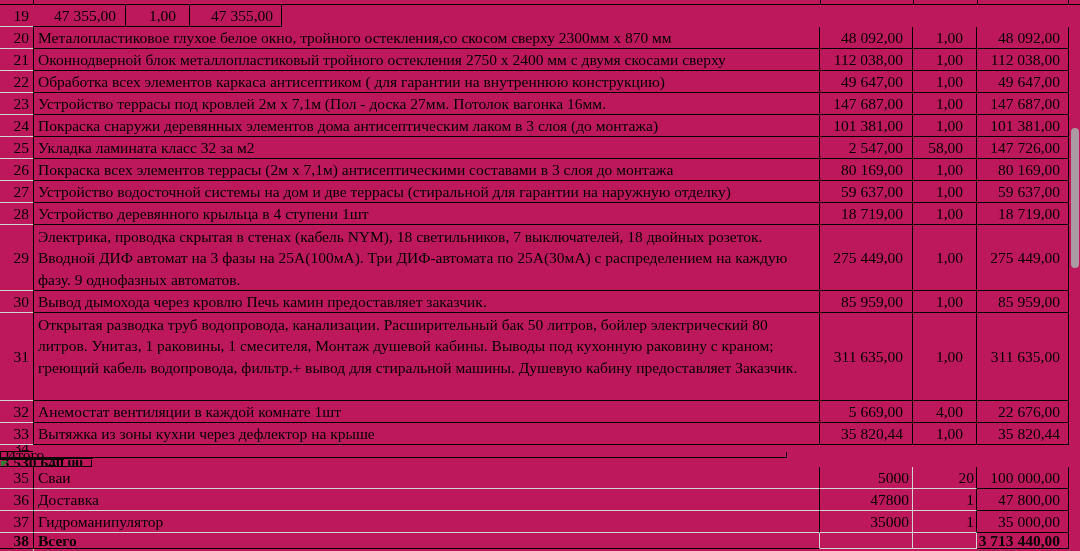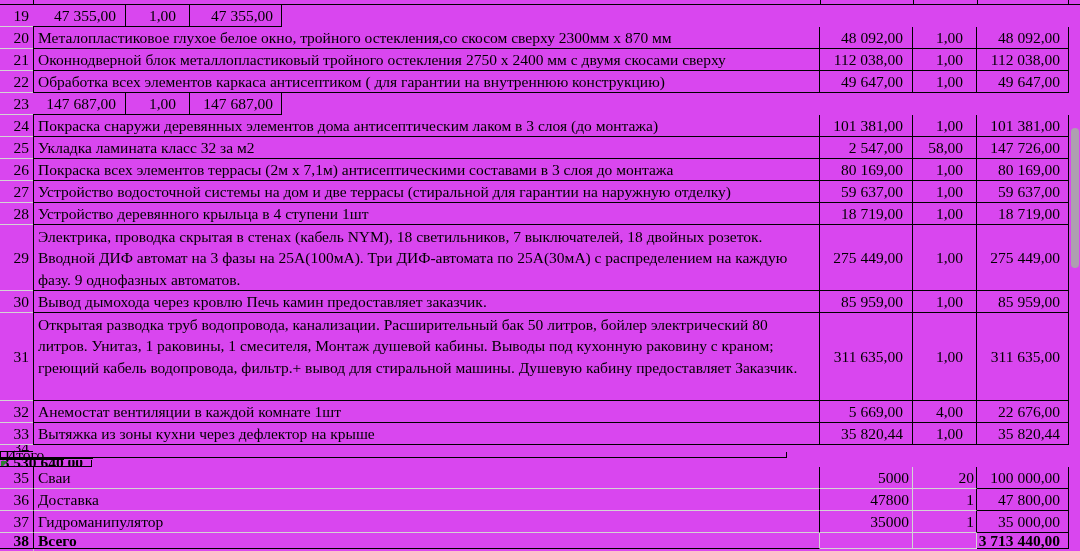--- a/index.html
+++ b/index.html
@@ -1,19 +1,19 @@
 <!DOCTYPE html>
 <html><head>
 <meta charset="utf-8">
 <style>
   html,body{margin:0;padding:0;background:#fff;}
   .sheet{
     position:relative;
     width:1080px;height:551px;
-    background:#d946ef;
+    background:#be185d;
     font-family:"Liberation Serif", serif;
     font-size:15.5px;
     color:#000;
     overflow:hidden;
   }
   .top-strip{position:relative;height:4px;border-bottom:1px solid #000;box-sizing:content-box;}
   .vmark{position:absolute;top:0;width:1px;height:4px;background:#000;}
   .bottom-strip{position:relative;height:3px;}
   .bottom-strip .gmark{position:absolute;left:33px;top:0;width:1px;height:3px;background:#c9c9c9;}
   .row{display:flex;width:1069px;}
@@ -121,20 +121,23 @@
           <span class="txt">1,00</span>
         </div>
         <div class="cell c-total br-k bb-k" style="padding-right: 8px;">
           <span class="txt">49 647,00</span>
         </div>
       </div>
       <div class="row" style="height: 22px;">
         <div class="cell c-num bb-g">
           <span class="txt">23</span>
         </div>
+        <div class="cell c-desc bl-k br-k bb-k">
+          <span class="txt">Устройство террасы под кровлей 2м х 7,1м (Пол - доска 27мм. Потолок  вагонка 16мм.</span>
+        </div>
         <div class="cell c-price br-k bb-k" style="padding-right: 9px;">
           <span class="txt">147 687,00</span>
         </div>
         <div class="cell c-qty br-k bb-k" style="padding-right: 13px;">
           <span class="txt">1,00</span>
         </div>
         <div class="cell c-total br-k bb-k" style="padding-right: 8px;">
           <span class="txt">147 687,00</span>
         </div>
       </div>

